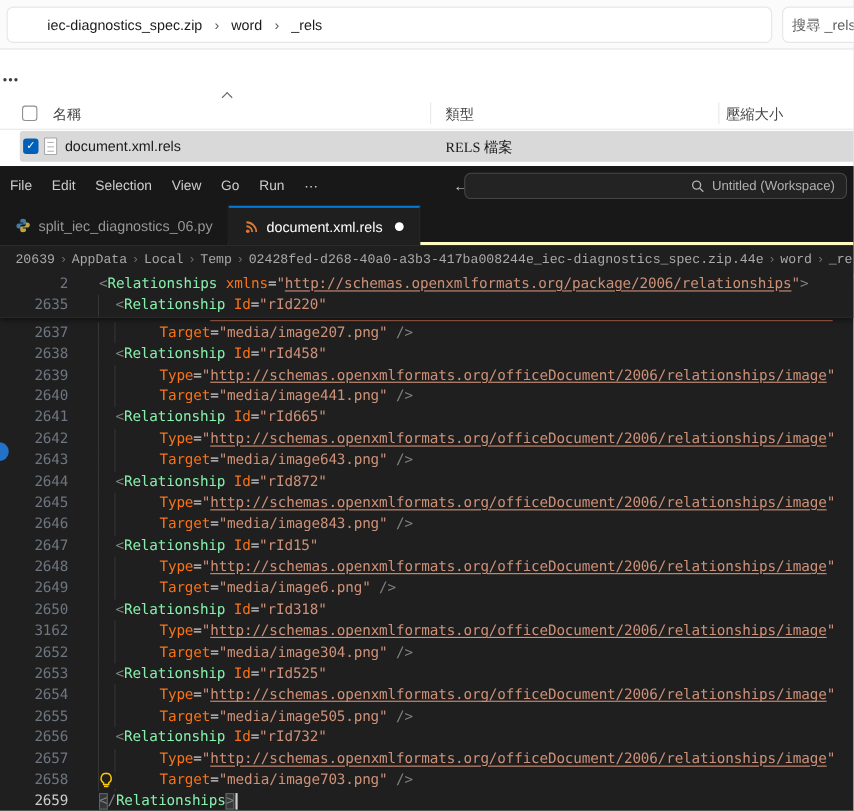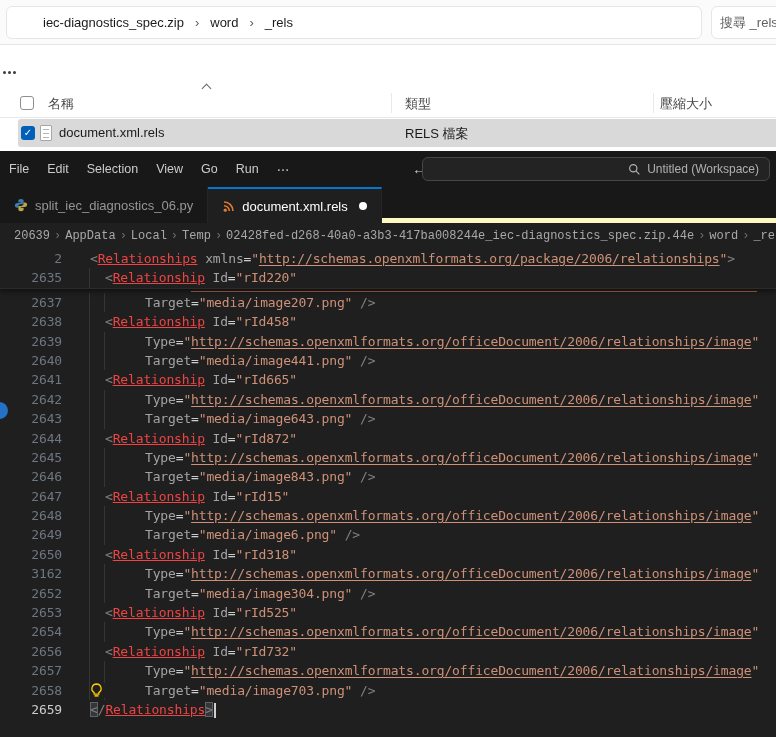--- a/index.html
+++ b/index.html
@@ -34,36 +34,36 @@
   .sort-caret { position:absolute; left:203px; top:-3px; width:7px; height:7px;
     border-left:1.5px solid #666; border-top:1.5px solid #666; transform:rotate(45deg); }
   .file-row { position:absolute; top:119px; left:18px; width:758px; height:28px;
     background:#d9d9d9; border-radius:3px 0 0 3px; cursor:default; }
   .row-check { position:absolute; left:3px; top:7px; width:14px; height:14px; background:#005fb8;
     border-radius:3px; color:#fff; font-size:10px; line-height:14px; text-align:center; cursor:pointer; }
   .doc-icon { position:absolute; left:22px; top:6px; width:12px; height:16px; background:#fff;
     border:1px solid #a8a8a8; border-radius:1px; }
   .doc-icon i { display:block; height:1px; background:#b5b5b5; margin:3px 2px 0 2px; }
   .row-name { position:absolute; left:41px; top:6px; font-size:13px; color:#1a1a1a; }
-  .row-type { position:absolute; left:387px; top:6px; font-size:13px; color:#1a1a1a; }
+  .row-type { position:absolute; left:387px; top:6px; font-size:13px; color:#1a1a1a;font-family:Liberation Serif, serif; }
 
   
   .vscode { position:absolute; top:151px; left:0; width:776px; height:697px; background:#1f1f1f; }
   .titlebar { position:absolute; top:0; left:0; right:0; height:36px; background:#181818;
     display:flex; align-items:center; }
   .menu-item { font-size:12.5px; color:#cccccc; padding:5px 9px; cursor:pointer; white-space:nowrap; }
   .nav-arrow { font-size:14px; padding:4px 6px; cursor:pointer; }
   .arrow-back { color:#cccccc; margin-left:108px; }
   .arrow-fwd { color:#6e6e6e; }
   .cmd-center { position:absolute; left:422px; top:6px; width:348px; height:24px; background:#232323;
     border:1px solid #464646; border-radius:6px; display:flex; align-items:center;
     justify-content:flex-end; padding-right:10px; gap:6px; cursor:pointer; }
   .cmd-center span { font-size:12px; color:#b0b0b0; }
   .tabbar { position:absolute; top:36px; left:0; right:0; height:36px; background:#181818;
-    border-bottom:5px solid #fef9c3; display:flex; }
+    border-bottom:3px solid #fef9c3; display:flex; }
   .tab { display:flex; align-items:center; gap:7px; padding:0 14px; height:36px;
     border-right:1px solid #252525; cursor:pointer; }
   .tab.inactive { background:#181818; }
   .tab.inactive .tab-label { color:#969696; }
   .tab.active { background:#1f1f1f; border-top:2px solid #0078d4; }
   .tab.active .tab-label { color:#ffffff; }
   .tab-label { font-size:13px; white-space:nowrap; }
   .mod-dot { width:8px; height:8px; border-radius:50%; background:#ffffff; margin-left:4px; }
   .bcrumb { position:absolute; top:72px; left:0; right:0; height:26px; background:#1f1f1f;
     display:flex; align-items:center; padding-left:14px; overflow:hidden;font-family:Liberation Mono, monospace; }
@@ -75,21 +75,21 @@
   .editor { position:absolute; top:98px; left:0; right:0; bottom:0; overflow:hidden;
     font-family:"DejaVu Sans Mono", monospace; font-size:13px; letter-spacing:-0.15px; }
   .code-line { position:relative; display:flex; height:19.4px; line-height:19.4px; white-space:pre; }
   .gutter { flex:none; width:62px; text-align:right; color:#6e7681; cursor:pointer; }
   .gutter.active { color:#cccccc; }
   .content { position:relative; padding-left:28px; cursor:text; }
   .content.i1 { padding-left:43px; }
   .content.i2 { padding-left:83px; }
   .guide { position:absolute; left:89px; top:0; bottom:0; width:1px; background:#353535; }
   .guide.g2 { left:104px; }
-  .tk-p { color:#808080; } .tk-t { color:#ef4444;text-decoration:underline; } .tk-a { color:#a3a3a3; }
+  .tk-p { color:#808080; } .tk-t { color:#86efac; } .tk-a { color:#f97316; }
   .tk-e { color:#cccccc; } .tk-s { color:#ce9178; }
   .tk-l { color:#ce9178; text-decoration:underline; text-underline-offset:2px; }
   .tk-box { color:#808080; background:#34373a; outline:1px solid #626262; outline-offset:-1px; }
   .cursor { display:inline-block; width:2px; height:15px; background:#d0d0d0;
     vertical-align:middle; margin-left:1px; }
   .sticky { position:relative; z-index:3; background:#1f1f1f; border-bottom:1px solid #2b2b2b;
     box-shadow:0 3px 5px rgba(0,0,0,0.45); }
   .sliver { position:relative; height:4px; }
   .sliver-line { position:absolute; left:191px; right:19px; top:2px; height:1px; background:#b3674b; }
   .bulb { position:absolute; left:90px; top:2px; width:15px; height:15px; background:#1f1f1f; cursor:pointer; }
@@ -227,20 +227,21 @@
           <div class="code-line"><span class="gutter">2645</span><span class="guide"></span><span class="guide g2"></span><span class="content i2"><span class="tk-a">Type</span><span class="tk-e">=</span><span class="tk-s">"</span><span class="tk-l">http://schemas.openxmlformats.org/officeDocument/2006/relationships/image</span><span class="tk-s">"</span></span></div>
           <div class="code-line"><span class="gutter">2646</span><span class="guide"></span><span class="guide g2"></span><span class="content i2"><span class="tk-a">Target</span><span class="tk-e">=</span><span class="tk-s">"media/image843.png"</span><span class="tk-e"> </span><span class="tk-p">/&gt;</span></span></div>
           <div class="code-line"><span class="gutter">2647</span><span class="guide"></span><span class="content i1"><span class="tk-p">&lt;</span><span class="tk-t">Relationship</span><span class="tk-e"> </span><span class="tk-a">Id</span><span class="tk-e">=</span><span class="tk-s">"rId15"</span></span></div>
           <div class="code-line"><span class="gutter">2648</span><span class="guide"></span><span class="guide g2"></span><span class="content i2"><span class="tk-a">Type</span><span class="tk-e">=</span><span class="tk-s">"</span><span class="tk-l">http://schemas.openxmlformats.org/officeDocument/2006/relationships/image</span><span class="tk-s">"</span></span></div>
           <div class="code-line"><span class="gutter">2649</span><span class="guide"></span><span class="guide g2"></span><span class="content i2"><span class="tk-a">Target</span><span class="tk-e">=</span><span class="tk-s">"media/image6.png"</span><span class="tk-e"> </span><span class="tk-p">/&gt;</span></span></div>
           <div class="code-line"><span class="gutter">2650</span><span class="guide"></span><span class="content i1"><span class="tk-p">&lt;</span><span class="tk-t">Relationship</span><span class="tk-e"> </span><span class="tk-a">Id</span><span class="tk-e">=</span><span class="tk-s">"rId318"</span></span></div>
           <div class="code-line"><span class="gutter">3162</span><span class="guide"></span><span class="guide g2"></span><span class="content i2"><span class="tk-a">Type</span><span class="tk-e">=</span><span class="tk-s">"</span><span class="tk-l">http://schemas.openxmlformats.org/officeDocument/2006/relationships/image</span><span class="tk-s">"</span></span></div>
           <div class="code-line"><span class="gutter">2652</span><span class="guide"></span><span class="guide g2"></span><span class="content i2"><span class="tk-a">Target</span><span class="tk-e">=</span><span class="tk-s">"media/image304.png"</span><span class="tk-e"> </span><span class="tk-p">/&gt;</span></span></div>
           <div class="code-line"><span class="gutter">2653</span><span class="guide"></span><span class="content i1"><span class="tk-p">&lt;</span><span class="tk-t">Relationship</span><span class="tk-e"> </span><span class="tk-a">Id</span><span class="tk-e">=</span><span class="tk-s">"rId525"</span></span></div>
           <div class="code-line"><span class="gutter">2654</span><span class="guide"></span><span class="guide g2"></span><span class="content i2"><span class="tk-a">Type</span><span class="tk-e">=</span><span class="tk-s">"</span><span class="tk-l">http://schemas.openxmlformats.org/officeDocument/2006/relationships/image</span><span class="tk-s">"</span></span></div>
+          <div class="code-line"><span class="gutter">2655</span><span class="guide"></span><span class="guide g2"></span><span class="content i2"><span class="tk-a">Target</span><span class="tk-e">=</span><span class="tk-s">"media/image505.png"</span><span class="tk-e"> </span><span class="tk-p">/&gt;</span></span></div>
           <div class="code-line"><span class="gutter">2656</span><span class="guide"></span><span class="content i1"><span class="tk-p">&lt;</span><span class="tk-t">Relationship</span><span class="tk-e"> </span><span class="tk-a">Id</span><span class="tk-e">=</span><span class="tk-s">"rId732"</span></span></div>
           <div class="code-line"><span class="gutter">2657</span><span class="guide"></span><span class="guide g2"></span><span class="content i2"><span class="tk-a">Type</span><span class="tk-e">=</span><span class="tk-s">"</span><span class="tk-l">http://schemas.openxmlformats.org/officeDocument/2006/relationships/image</span><span class="tk-s">"</span></span></div>
           <div class="code-line"><span class="gutter">2658</span><span class="guide"></span><span class="guide g2"></span><span class="bulb"><svg width="13" height="15" viewBox="0 0 14 16">
                 <path d="M7 1a5 5 0 0 0-2.5 9.3V12h5v-1.7A5 5 0 0 0 7 1z" fill="none" stroke="#ffcc00" stroke-width="1.4"></path>
                 <rect x="4.8" y="13" width="4.4" height="1.6" fill="#ffcc00"></rect>
               </svg></span><span class="content i2"><span class="tk-a">Target</span><span class="tk-e">=</span><span class="tk-s">"media/image703.png"</span><span class="tk-e"> </span><span class="tk-p">/&gt;</span></span></div>
           <div class="code-line"><span class="gutter active">2659</span><span class="content i0"><span class="tk-p tk-box">&lt;</span><span class="tk-p">/</span><span class="tk-t">Relationships</span><span class="tk-p tk-box">&gt;</span><span class="cursor"></span></span></div>
         </div>
     </div>
 

